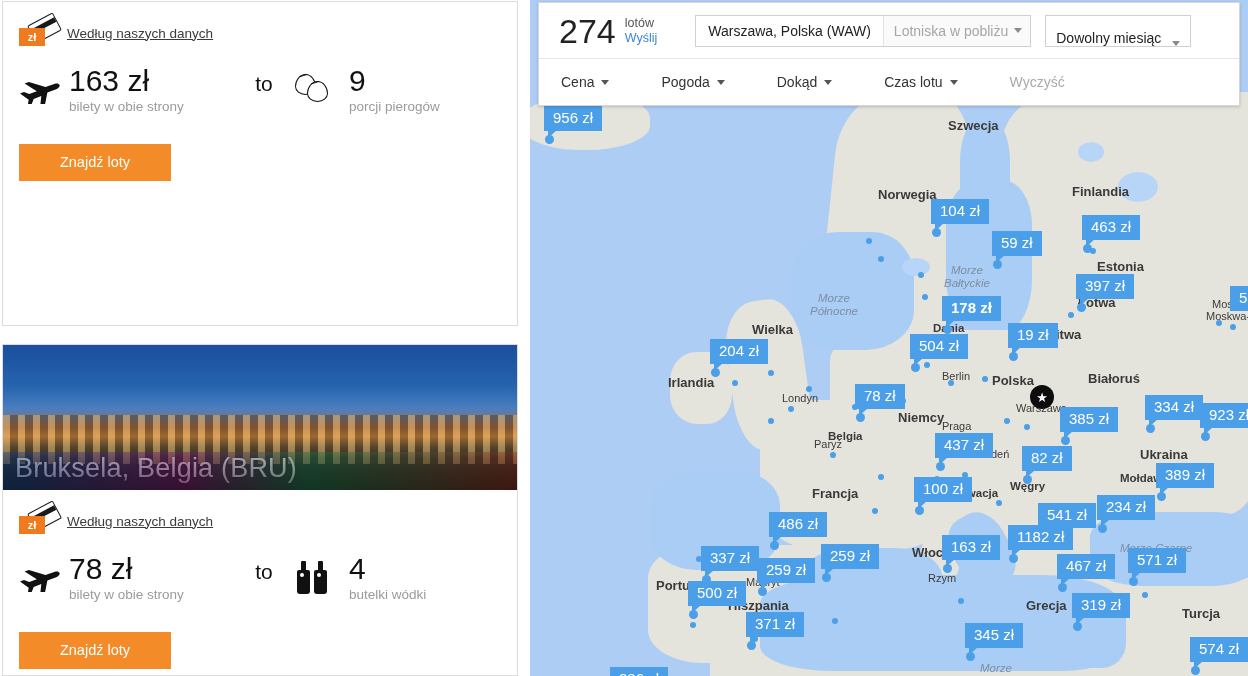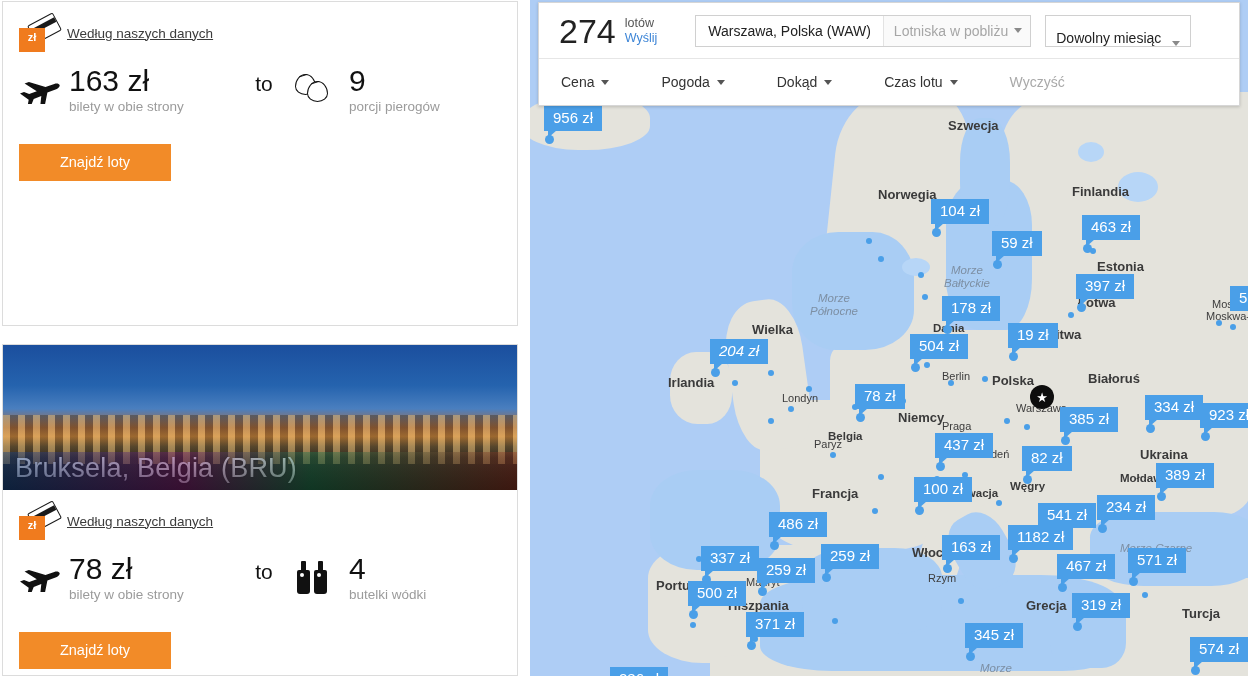--- a/index.html
+++ b/index.html
@@ -66,21 +66,21 @@
 
   .source-row{display:flex;align-items:center;height:34px;}
   .card-icon{position:relative;width:40px;height:30px;flex:0 0 40px;}
   .cc-card{
     position:absolute;left:11px;top:0px;width:27px;height:18px;
     background:#fff;border:1.6px solid #1a1a1a;border-radius:2px;
     transform:rotate(-28deg);
   }
   .cc-stripe{position:absolute;left:0;top:4px;width:100%;height:5px;background:#1a1a1a;}
   .zl-tag{
-    position:absolute;left:0;top:10px;width:26px;height:24px;background:#F07B1E;
+    position:absolute;left:0;top:10px;width:26px;height:18px;background:#F07B1E;
     color:#fff;font-size:11px;line-height:18px;text-align:center;font-weight:600;
   }
   .source-text{font-size:13.5px;color:#3b3b3b;margin-left:8px;text-decoration:underline;}
 
   .compare-row{display:flex;align-items:flex-start;margin-top:16px;height:62px;}
   .plane-ico{width:50px;flex:0 0 50px;padding-top:12px;color:#111;}
   .metric{min-width:150px;}
   .metric .big{font-size:30px;color:#111;line-height:30px;white-space:nowrap;}
   .metric .sub{font-size:13.5px;color:#9b9b9b;margin-top:3px;white-space:nowrap;}
   .to-word{font-size:21px;color:#111;padding:6px 0 0 14px;width:62px;flex:0 0 62px;text-align:center;}
@@ -408,36 +408,36 @@
       <div class="price-pin" style="left:462px;top:231px;">
           <div class="bubble">59 zł</div>
           <div class="stem"></div>
           <div class="anchor"></div>
         </div>
       <div class="price-pin" style="left:546px;top:274px;">
           <div class="bubble">397 zł</div>
           <div class="stem"></div>
           <div class="anchor"></div>
         </div>
-      <div class="price-pin" style="left:412px;top:296px;">
+      <div class="price-pin" style="left:412px;top:296px;font-weight:bold;">
           <div class="bubble">178 zł</div>
           <div class="stem"></div>
           <div class="anchor"></div>
         </div>
       <div class="price-pin" style="left:478px;top:323px;">
           <div class="bubble">19 zł</div>
           <div class="stem"></div>
           <div class="anchor"></div>
         </div>
       <div class="price-pin" style="left:380px;top:334px;">
           <div class="bubble">504 zł</div>
           <div class="stem"></div>
           <div class="anchor"></div>
         </div>
-      <div class="price-pin" style="left:180px;top:339px;font-style:italic;">
+      <div class="price-pin" style="left:180px;top:339px;">
           <div class="bubble">204 zł</div>
           <div class="stem"></div>
           <div class="anchor"></div>
         </div>
       <div class="price-pin" style="left:700px;top:286px;">
           <div class="bubble">5</div>
         </div>
       <div class="price-pin" style="left:325px;top:384px;">
           <div class="bubble">78 zł</div>
           <div class="stem"></div>

